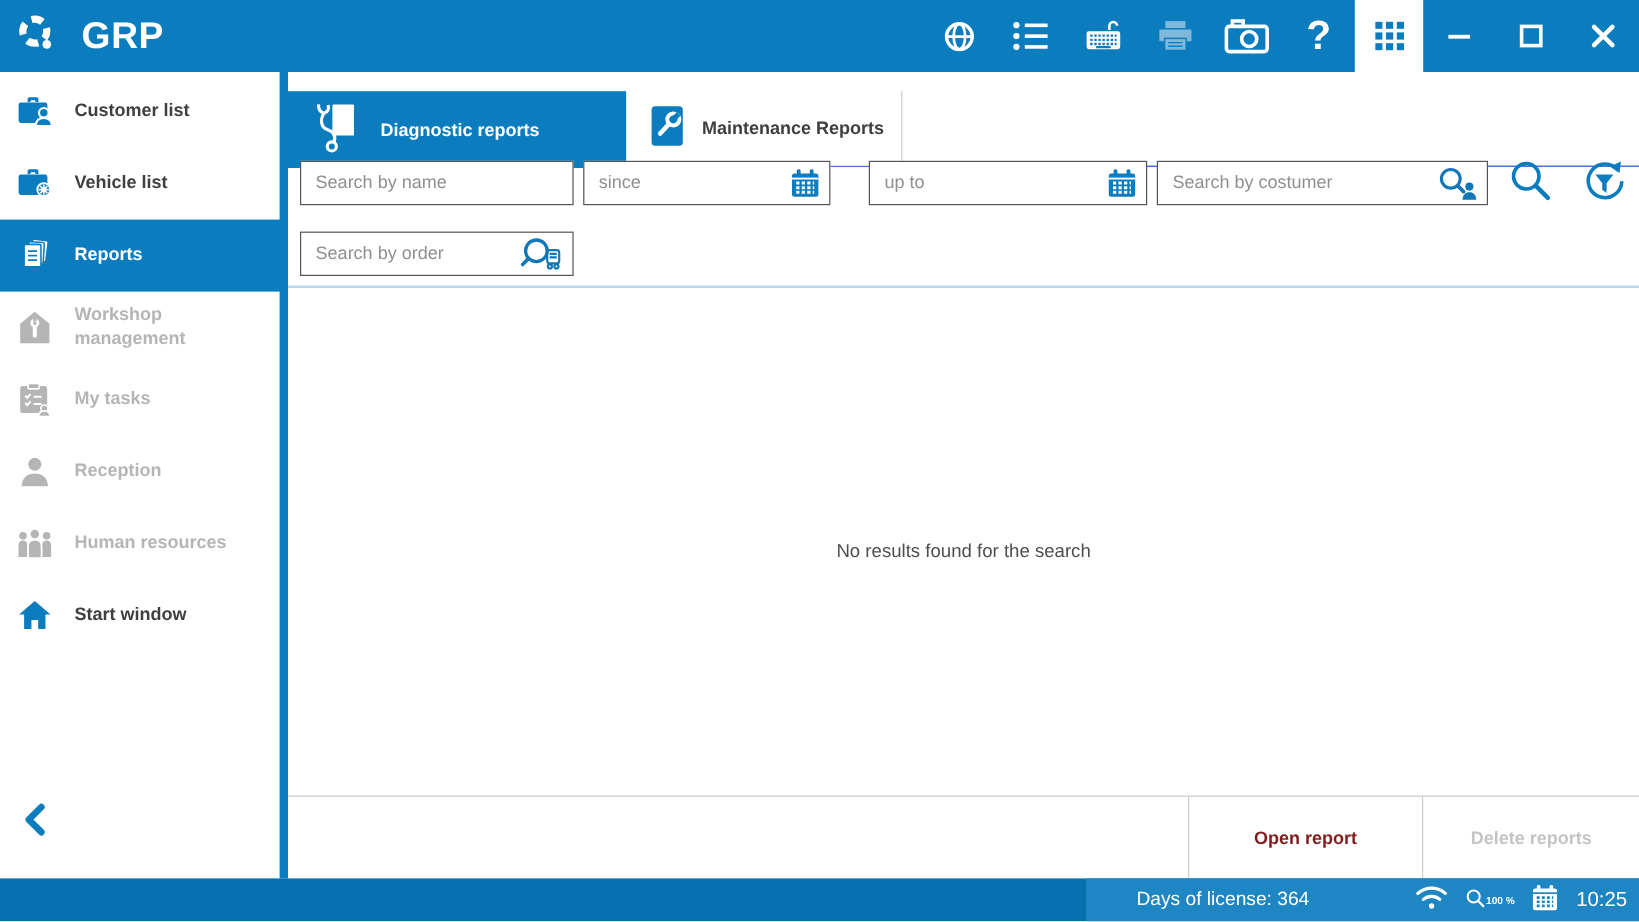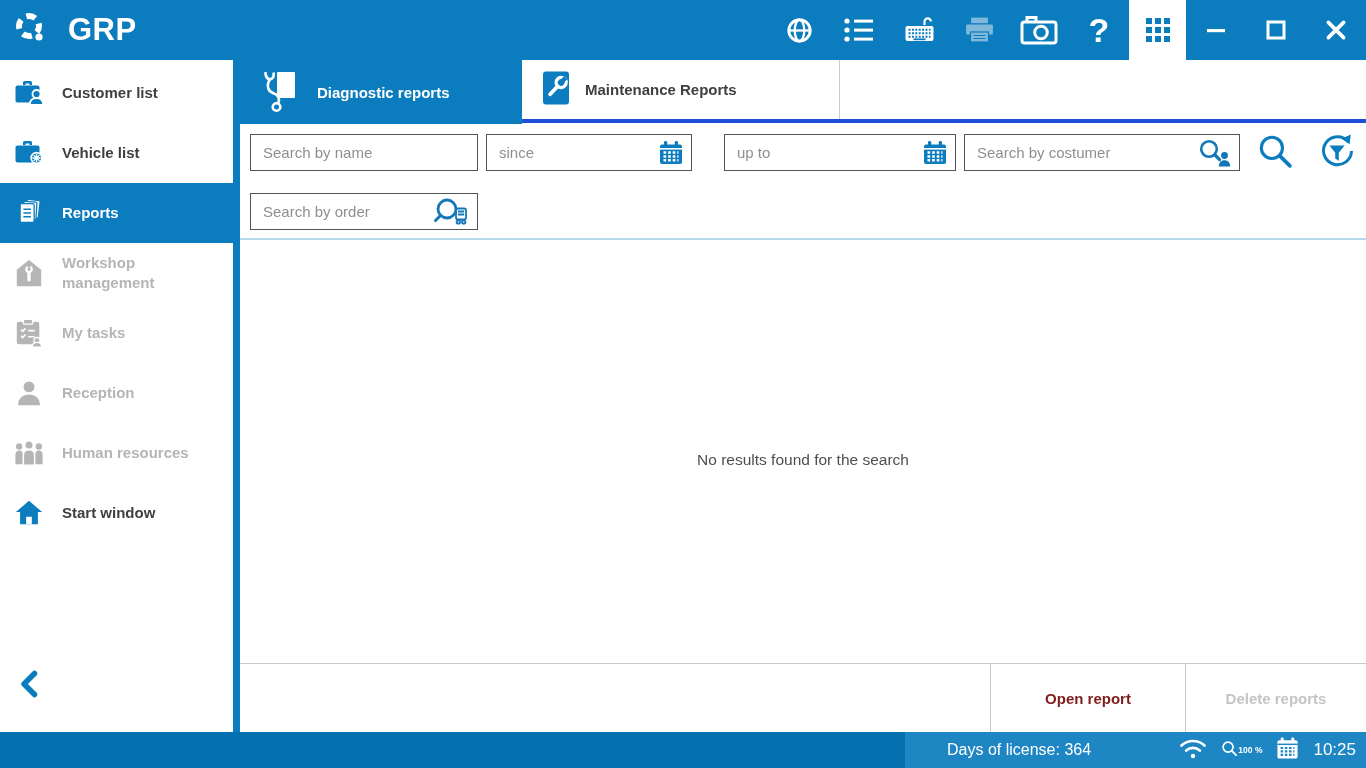--- a/index.html
+++ b/index.html
@@ -24,24 +24,24 @@
   .nav-item .ic { width: 32px; height: 32px; flex: 0 0 32px; display: flex; align-items: center; justify-content: center; color: #0b7cbd; }
   .nav-item.disabled { color: #b5b5b5; cursor: default; }
   .nav-item.disabled .ic { color: #b5b5b5; }
   .nav-item.selected { background: #0b7cbd; color: #fff; width: 240px; position: relative; z-index: 2; }
   .nav-item.selected .ic { color: #fff; }
   .nav-label { line-height: 1.35; max-width: 150px; }
   .collapse-btn { position: absolute; left: 18px; bottom: 30px; cursor: pointer; }
 
   
   .content { position: absolute; left: 240px; top: 60px; right: 0; bottom: 36px; background: #fff; }
-  .tabbar { position: absolute; top: 0; left: 0; right: 0; height: 63px; display: flex; border-bottom: 4px solid #1d4ed8; }
+  .tabbar { position: absolute; top: 16px; left: 0; right: 0; height: 63px; display: flex; border-bottom: 1px solid #1d4ed8; }
   .tab { display: flex; align-items: center; gap: 15px; padding-left: 20px; font-size: 15px; font-weight: bold; cursor: pointer; }
   .tab.active { width: 282px; height: 64px; background: #0b7cbd; color: #fff; }
-  .tab.inactive { width: 318px; background: #fff; color: #3f3f3f; border-right: 1px solid #ccc; }
+  .tab.inactive { width: 230px; background: #fff; color: #3f3f3f; border-right: 1px solid #ccc; }
 
   .filters { position: absolute; top: 63px; left: 0; right: 0; height: 117px; border-bottom: 2px solid #b5d8ec; }
   .field { position: absolute; height: 37px; border: 1px solid #545454; display: flex; align-items: center; background: #fff; }
   .field input { border: none; outline: none; flex: 1; min-width: 0; font-size: 15px; font-family: inherit; color: #3f3f3f; padding-left: 12px; background: transparent; }
   .field input::placeholder { color: #8f8f8f; opacity: 1; }
   .field .field-icon { flex: 0 0 auto; display: flex; align-items: center; justify-content: center; padding-right: 7px; cursor: pointer; }
   #f-name { top: 11px; left: 10px; width: 228px; }
   #f-since { top: 11px; left: 246px; width: 206px; }
   #f-upto { top: 11px; left: 484px; width: 232px; }
   #f-customer { top: 11px; left: 724px; width: 276px; }

